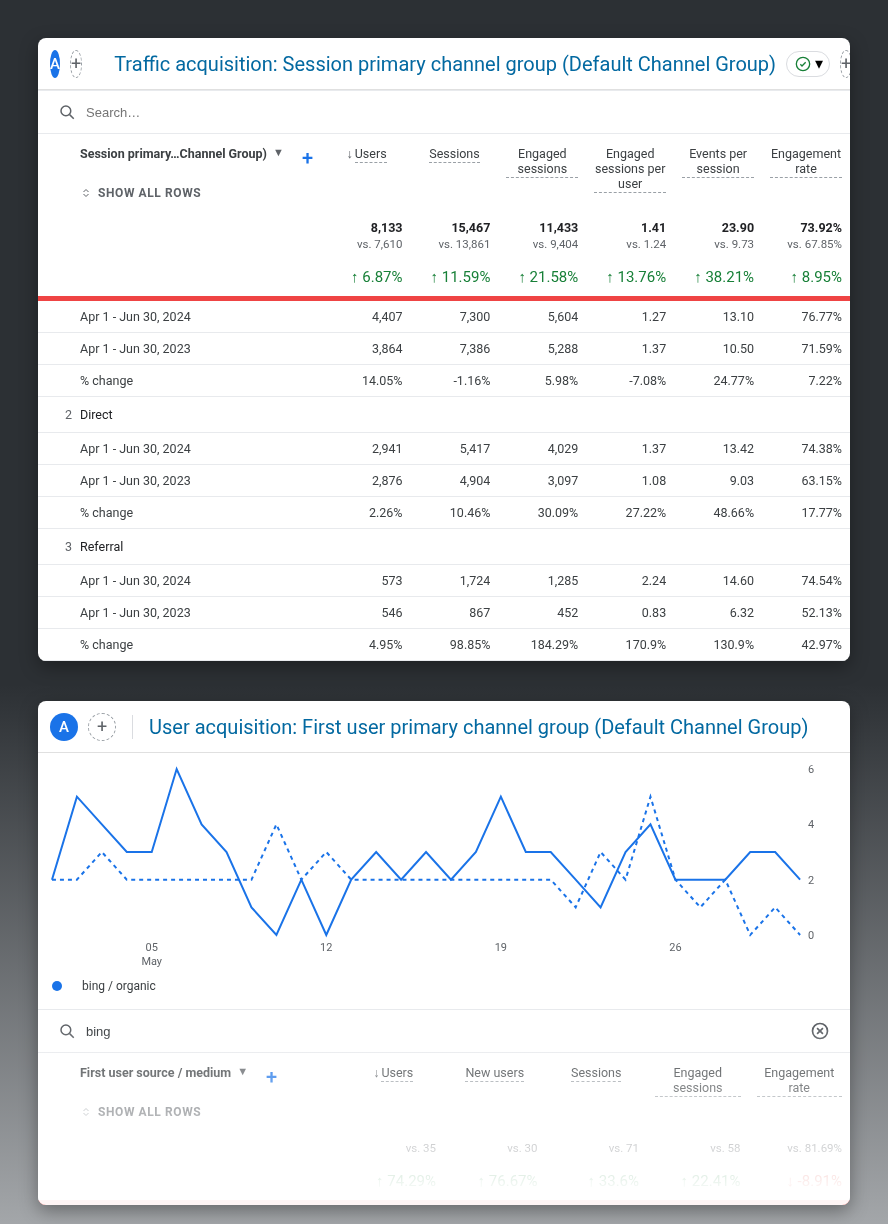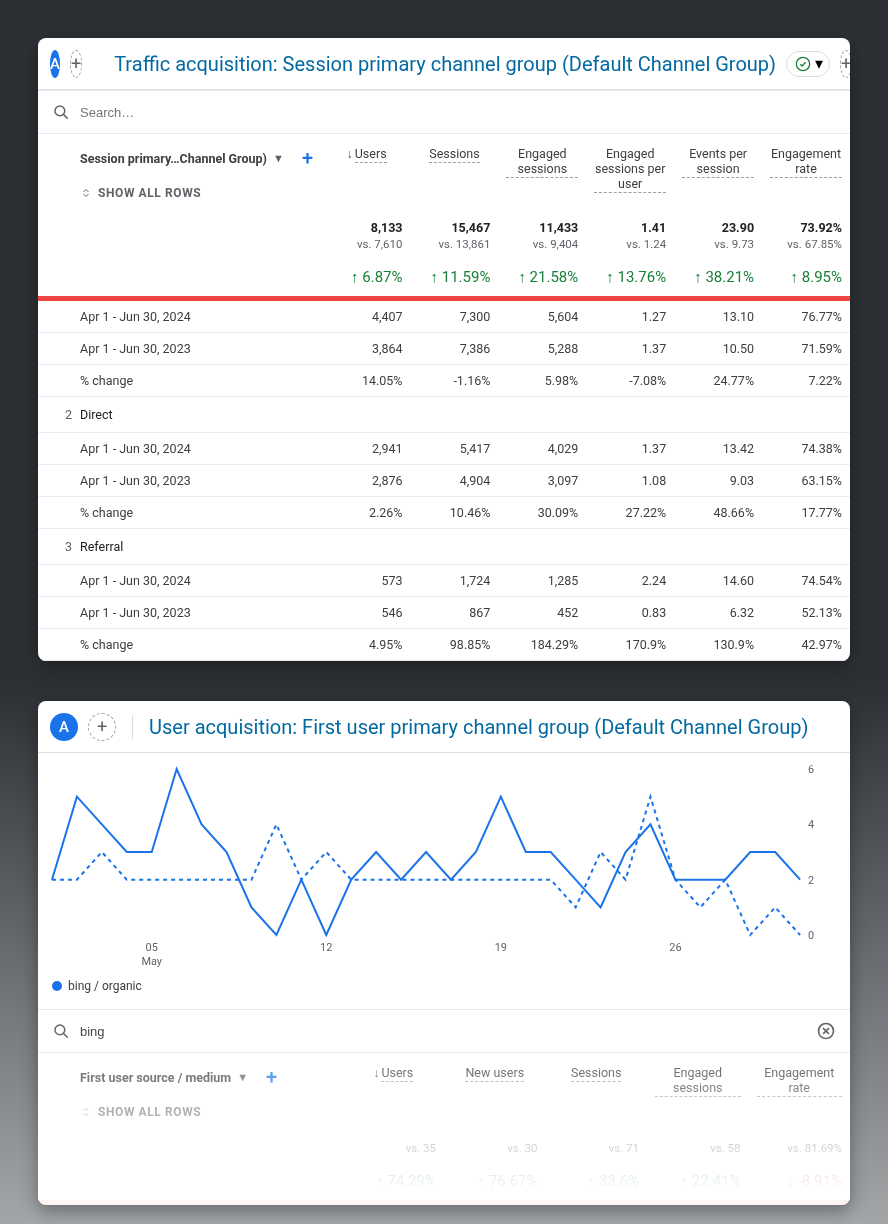--- a/index.html
+++ b/index.html
@@ -80,21 +80,21 @@
   }
   .chip svg { margin-right: 2px; }
   .chip .caret { margin-left: 2px; }
   .plus-circle.right { margin-left: 10px; }
   .searchbar {
     display: flex;
     align-items: center;
     height: 44px;
     border-top: 1px solid #e8eaed;
     border-bottom: 1px solid #e8eaed;
-    padding: 0 14px;
+    padding: 0 20px;
     color: #5f6368;
     font-size: 13px;
     position: relative;
   }
   .searchbar .search-icon { margin-right: 10px; }
   .searchbar input {
     border: none;
     outline: none;
     font-size: 13px;
     color: #3c4043;
@@ -113,21 +113,21 @@
   th, td {
     font-size: 12.5px;
     color: #3c4043;
     text-align: right;
     padding: 8px 8px;
     border-bottom: 1px solid #e8eaed;
     vertical-align: top;
   }
   thead th { border-bottom: none; text-align: center; }
   th.dim, td.dim { text-align: left; padding-left: 42px; }
-  th.dim .dimhead { display: flex; align-items: center; gap: 6px; }
+  th.dim .dimhead { display: flex; align-items: flex-start; gap: 6px; }
   th.dim { vertical-align: top; padding-top: 12px; }
   .dim-label { color: #3c4043; }
   .dim-caret { color: #5f6368; font-size: 11px; }
   .dim-plus { color: #1a73e8; font-size: 20px; font-weight: 500; margin-left: 12px; cursor: pointer; }
   .showall {
     display: flex; align-items: center; gap: 6px;
     margin-top: 16px; margin-bottom: 6px;
     font-size: 12px; letter-spacing: 0.6px;
     color: #5f6368;
   }
@@ -147,21 +147,21 @@
   .tot-delta { font-size: 15px; display: block; margin-top: 17px; }
   .up { color: #188038; }
   .down { color: #d93025; }
   tr.grouph td { font-weight: 400; color: #202124; padding-top: 10px; padding-bottom: 10px; }
   td.indent { padding-left: 42px; text-align: left; color: #3c4043; }
   td.name { padding-left: 42px; text-align: left; color: #202124; }
   tr.sub td { padding-top: 8px; padding-bottom: 8px; }
   
   .chart-wrap { padding: 8px 10px 8px 4px; }
   .legend {
-    display: flex; align-items: center; gap: 6px;
+    display: flex; align-items: center; gap: 20px;
     font-size: 12px; color: #3c4043;
     padding: 4px 10px 8px 10px;
   }
   .legend .dot { width: 10px; height: 10px; border-radius: 50%; background: #1a73e8; }
   .svg-chart { width: 100%; height: 210px; }
   .axis-label { font-size: 11px; fill: #5f6368; }
 </style>
 </head>
 <body>
 

